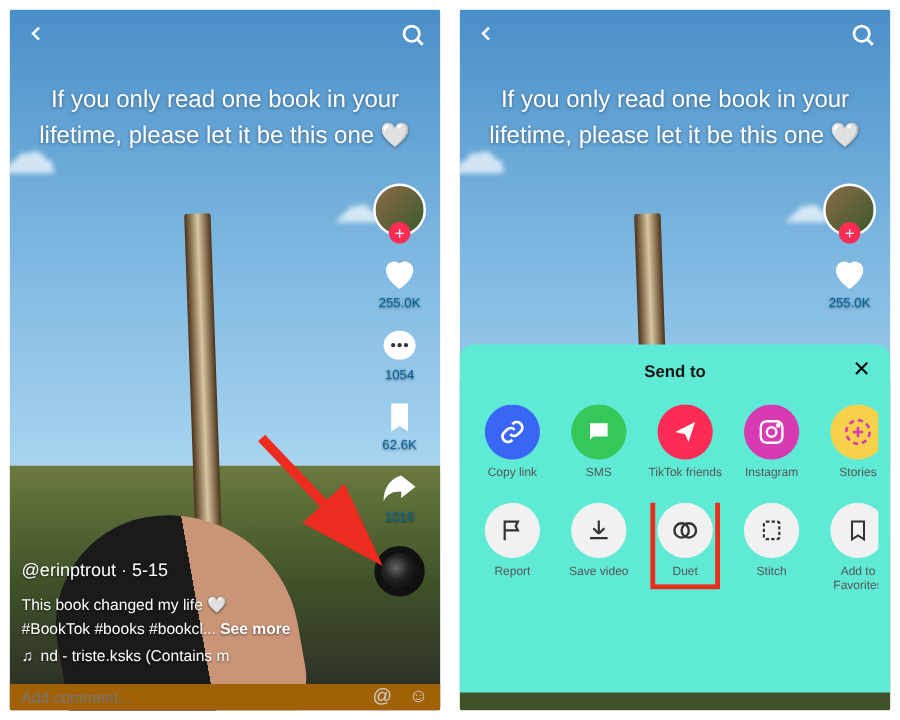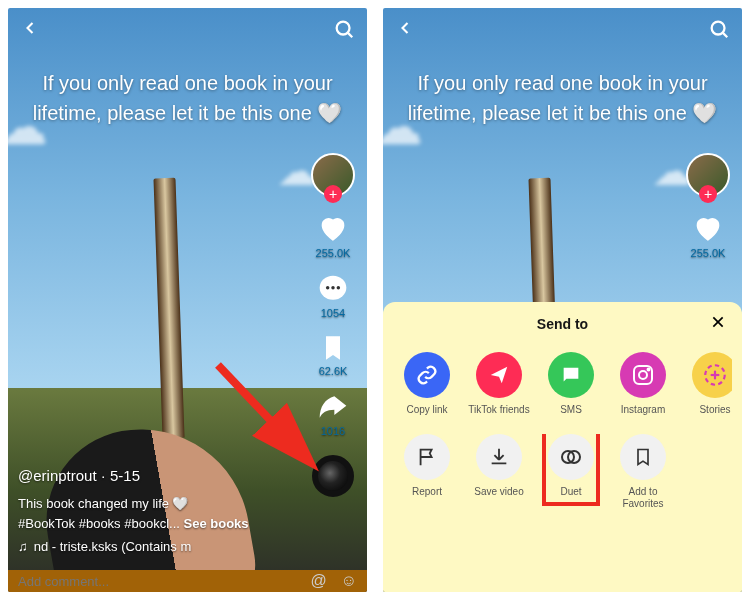--- a/index.html
+++ b/index.html
@@ -160,23 +160,23 @@
   .comment-icons { display: flex; gap: 14px; color: #ccc; font-size: 16px; }
   .arrow-annotation {
     position: absolute;
     left: 205px;
     top: 352px;
     pointer-events: none;
   }
   
   .share-sheet {
     position: absolute;
-    left: 0; right: 0; bottom: 0;
+    left: 0; right: 0; bottom: 15px;
     height: 290px;
-    background: #fef9c3;
+    background: #5eead4;
     border-radius: 12px 12px 0 0;
     padding: 14px 10px 10px 10px;
   }
   .sheet-header {
     display: flex;
     align-items: center;
     justify-content: center;
     position: relative;
     margin-bottom: 20px;
   }
@@ -332,21 +332,21 @@
   </svg>
 
   <div class="bottom-meta">
     <div class="username-row">
       <span>@erinptrout</span>
       <span class="date-sep"> · </span><span>5-15</span>
     </div>
     <div class="desc">
       <span>This book changed my life 🤍</span><br>
       <span>#BookTok #books #bookcl...</span>
-      <span class="seemore">See books</span>
+      <span class="seemore">See more</span>
     </div>
     <div class="sound-row">
       <span class="note-icon">♫</span>
       <span>nd - triste.ksks (Contains m</span>
     </div>
   </div>
 
   <div class="comment-bar">
     <input type="text" placeholder="Add comment..." style="">
     <div class="comment-icons">
@@ -407,34 +407,34 @@
         <div class="share-item">
           <div class="share-circle" style="background:#3a66f6">
             <svg width="22" height="22" viewBox="0 0 24 24" fill="none" stroke="#fff" stroke-width="2.5">
               <path d="M10 14a5 5 0 0 0 7 0l3-3a5 5 0 0 0-7-7l-1 1"></path>
               <path d="M14 10a5 5 0 0 0-7 0l-3 3a5 5 0 0 0 7 7l1-1"></path>
             </svg>
           </div>
           <div class="share-label">Copy link</div>
         </div>
         <div class="share-item">
+          <div class="share-circle" style="background:#35c759">
+            <svg width="22" height="22" viewBox="0 0 24 24" fill="#fff">
+              <path d="M4 4h16v12H7l-3 3V4z"></path>
+            </svg>
+          </div>
+          <div class="share-label">SMS</div>
+        </div>
+        <div class="share-item">
           <div class="share-circle" style="background:#fe2c55">
             <svg width="22" height="22" viewBox="0 0 24 24" fill="#fff">
               <path d="M3 12l18-9-6 18-3-7-9-2z"></path>
             </svg>
           </div>
           <div class="share-label">TikTok friends</div>
-        </div>
-        <div class="share-item">
-          <div class="share-circle" style="background:#35c759">
-            <svg width="22" height="22" viewBox="0 0 24 24" fill="#fff">
-              <path d="M4 4h16v12H7l-3 3V4z"></path>
-            </svg>
-          </div>
-          <div class="share-label">SMS</div>
         </div>
         <div class="share-item">
           <div class="share-circle" style="background:#d73ab3">
             <svg width="24" height="24" viewBox="0 0 24 24" fill="none" stroke="#fff" stroke-width="2">
               <rect x="3" y="3" width="18" height="18" rx="5"></rect>
               <circle cx="12" cy="12" r="4"></circle>
               <circle cx="17.5" cy="6.5" r="1" fill="#fff"></circle>
             </svg>
           </div>
           <div class="share-label">Instagram</div>
@@ -472,20 +472,28 @@
             <svg width="24" height="24" viewBox="0 0 24 24" fill="none" stroke="#333" stroke-width="2">
               <circle cx="9" cy="12" r="6"></circle>
               <circle cx="15" cy="12" r="6"></circle>
             </svg>
           </div>
           <div class="action-label">Duet</div>
           <div class="highlight-box"></div>
         </div>
         <div class="action-item">
           <div class="action-circle">
+            <svg width="22" height="22" viewBox="0 0 24 24" fill="none" stroke="#333" stroke-width="2" stroke-dasharray="3 2">
+              <rect x="5" y="4" width="14" height="16" rx="2"></rect>
+            </svg>
+          </div>
+          <div class="action-label">Stitch</div>
+        </div>
+        <div class="action-item">
+          <div class="action-circle">
             <svg width="20" height="22" viewBox="0 0 24 24" fill="none" stroke="#333" stroke-width="2">
               <path d="M6 3h12v18l-6-4-6 4V3z"></path>
             </svg>
           </div>
           <div class="action-label">Add to Favorites</div>
         </div>
       </div>
   </div>
 </div>
 

